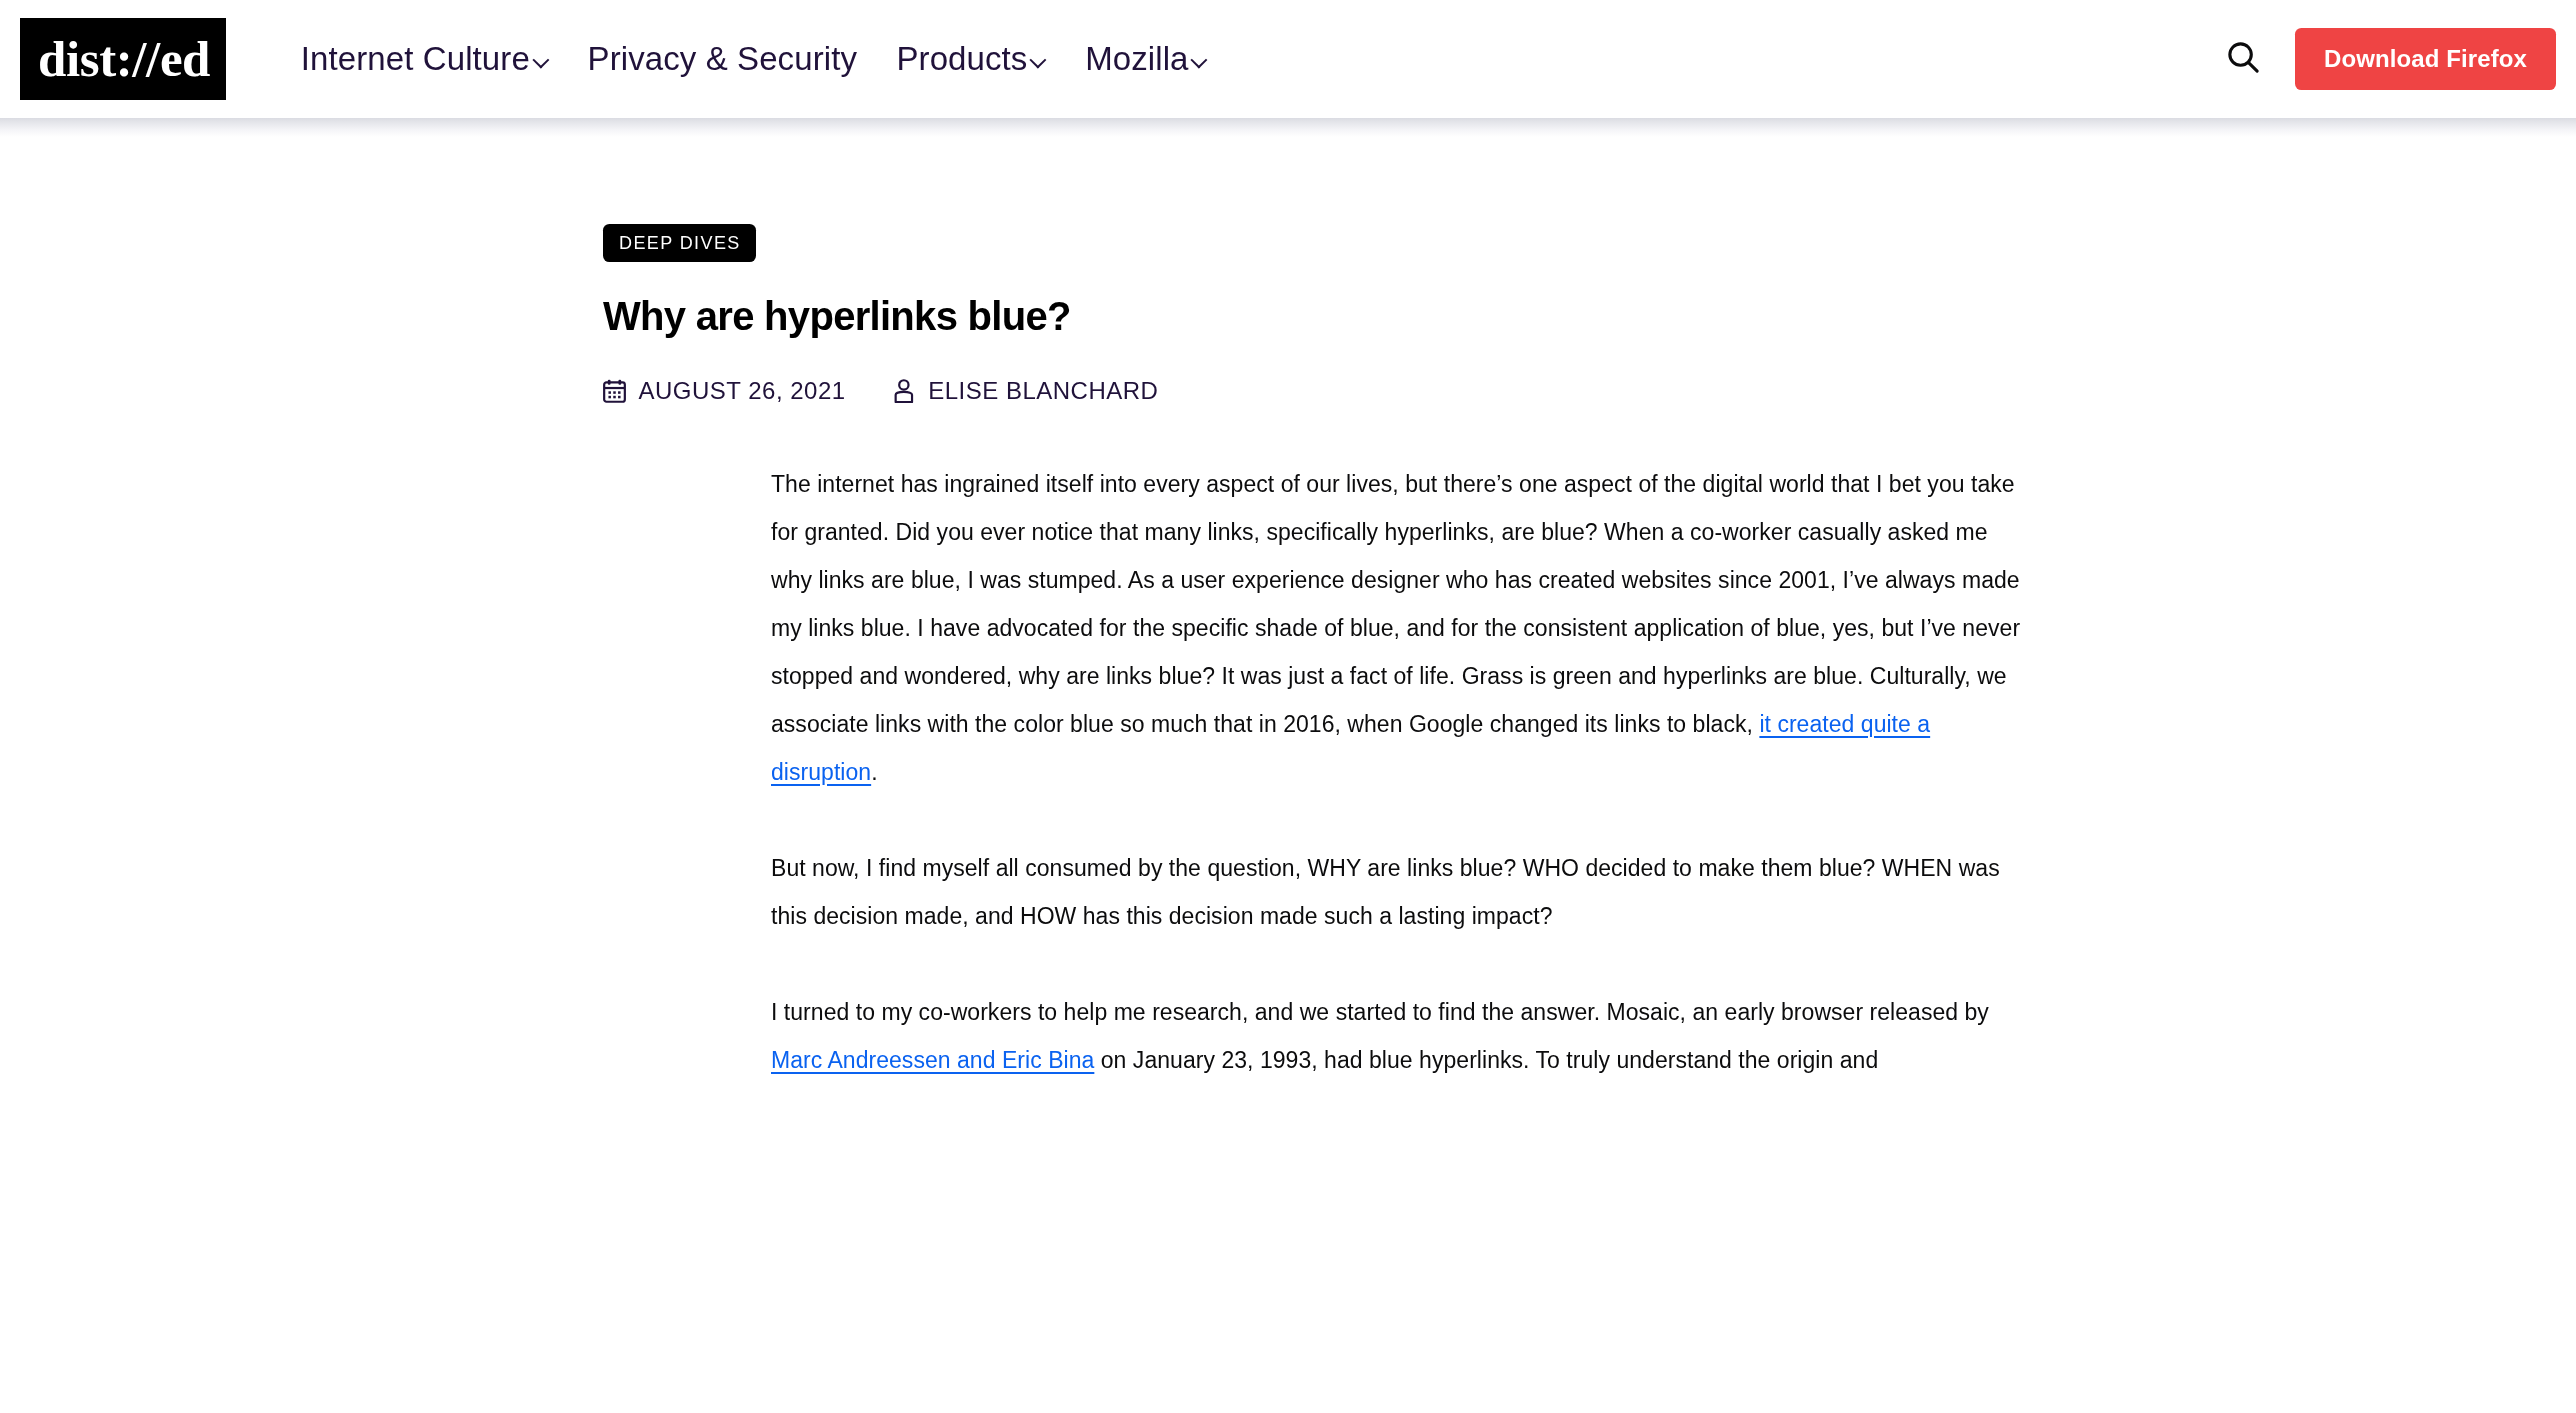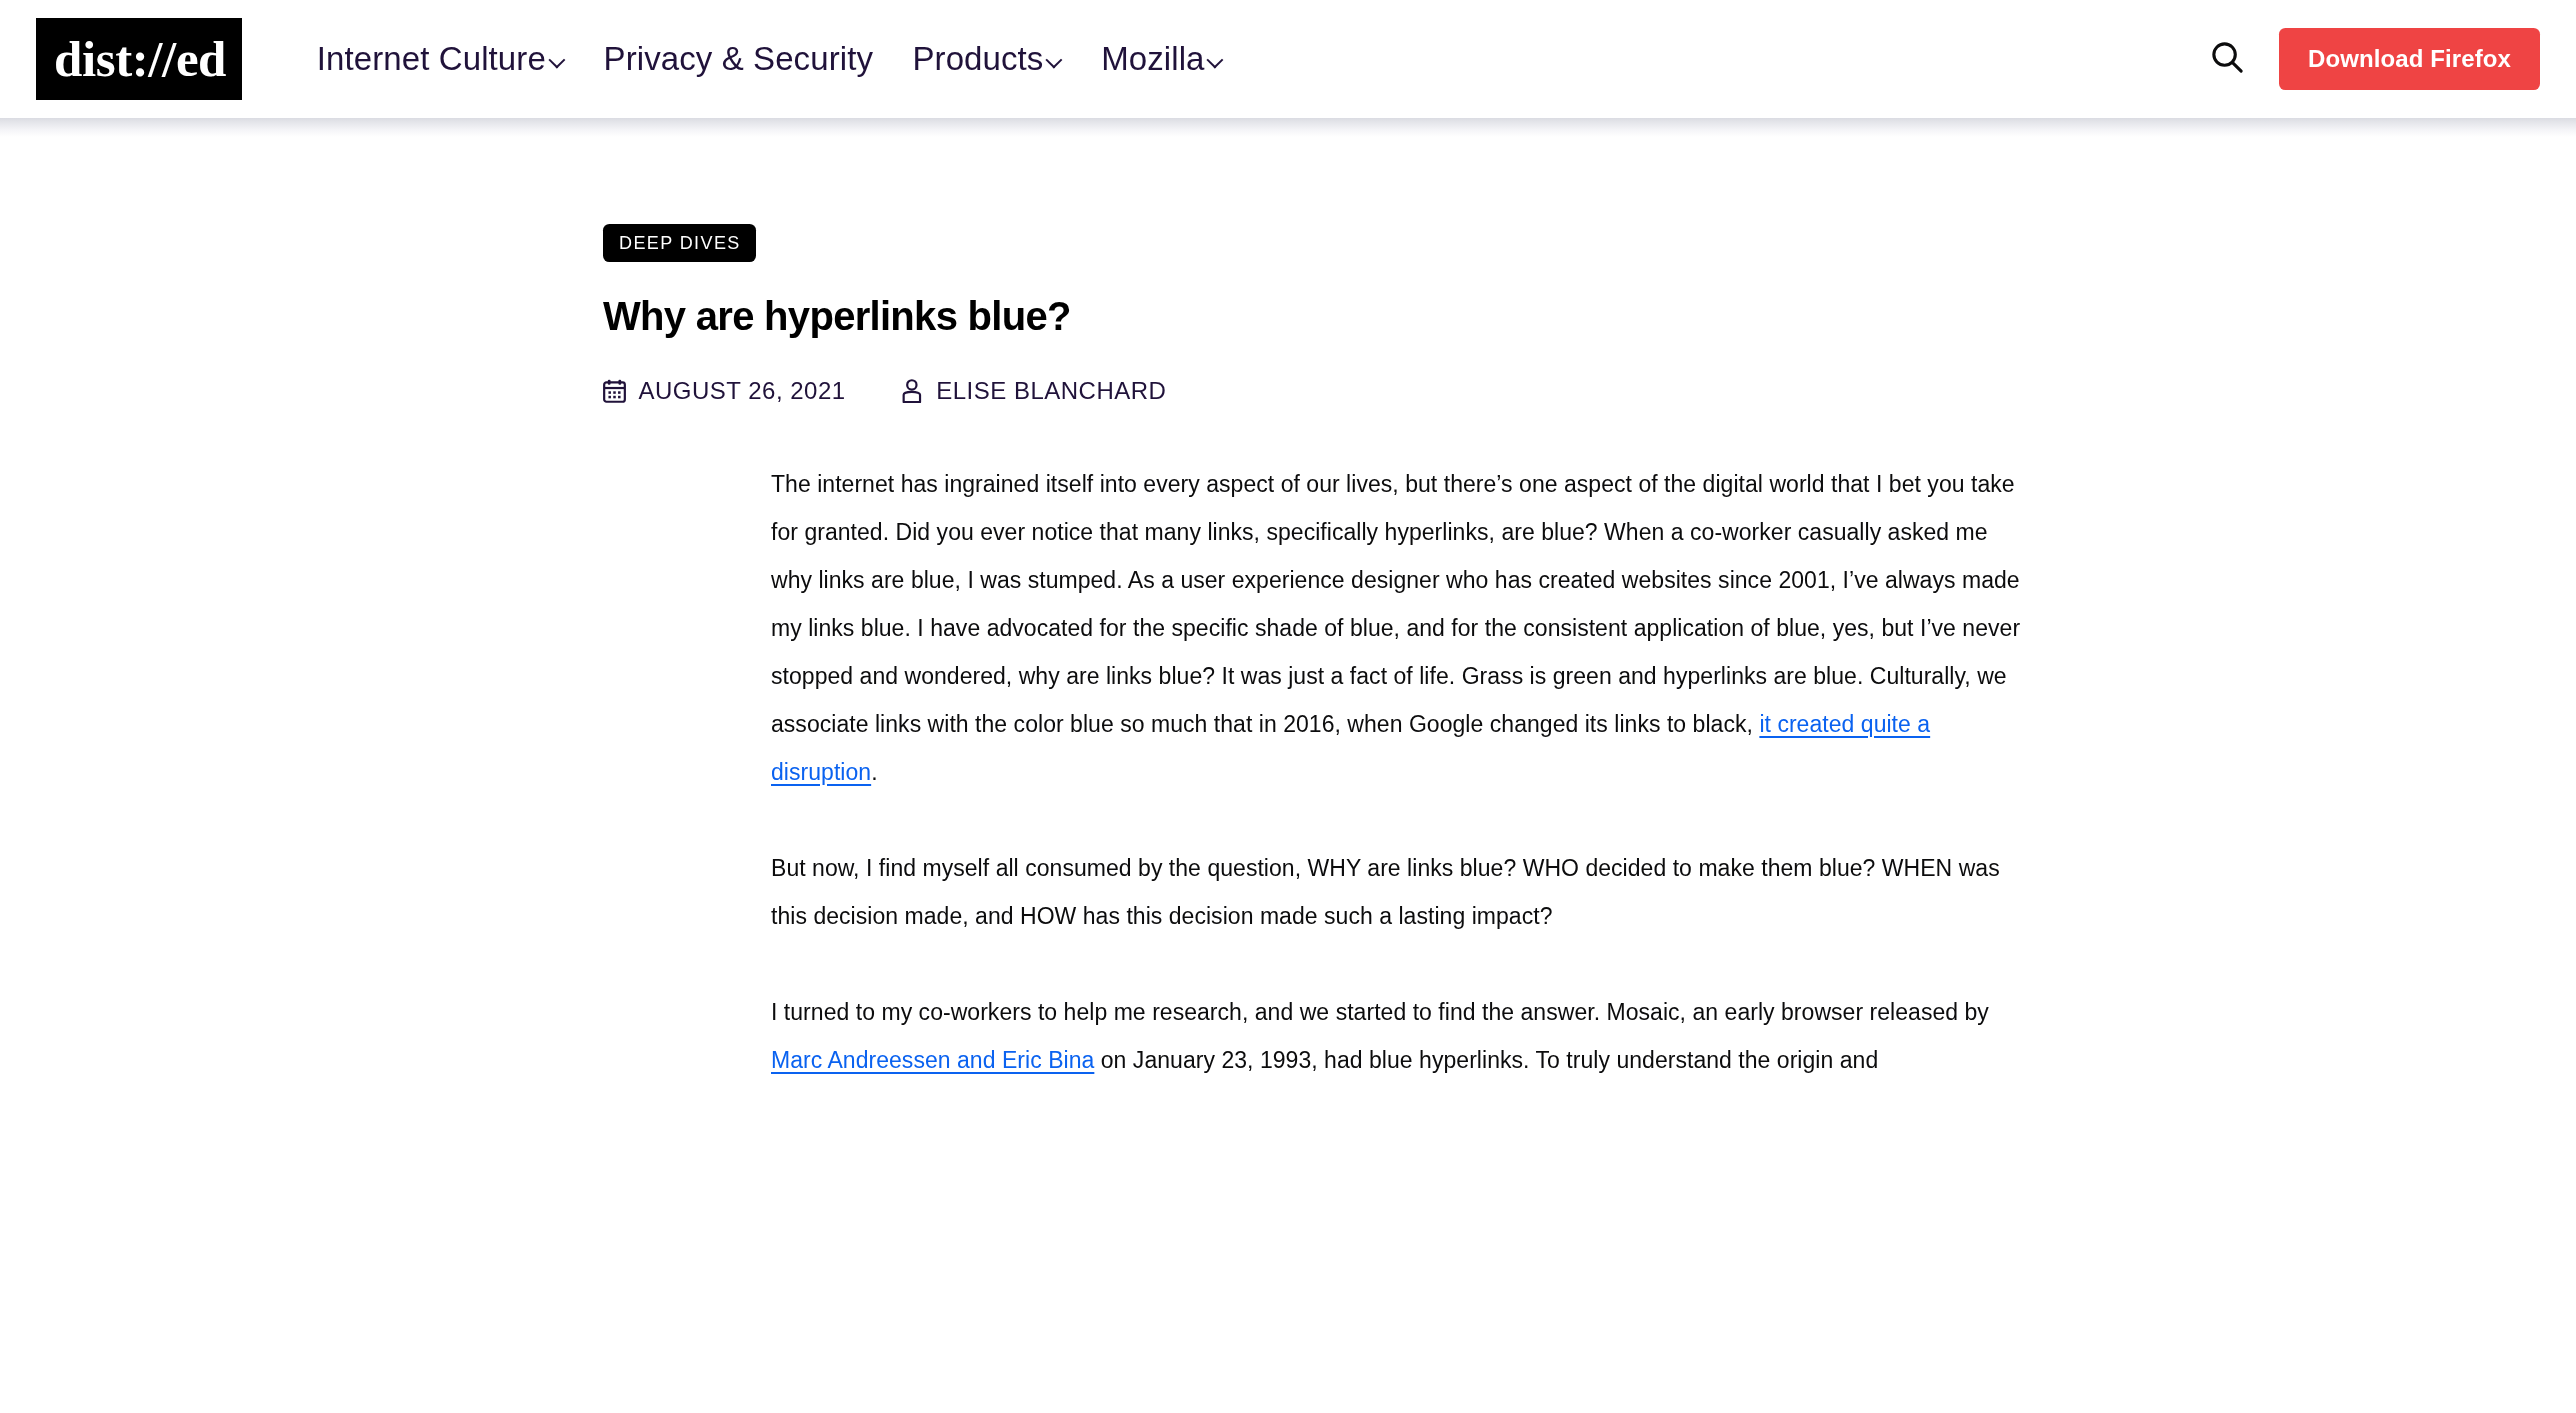--- a/index.html
+++ b/index.html
@@ -17,21 +17,21 @@
     -webkit-font-smoothing: antialiased;
   }
 
   
   .site-header {
     position: relative;
     height: 118px;
     background: #ffffff;
     display: flex;
     align-items: center;
-    padding: 0 36px;
+    padding: 0 20px;
     z-index: 5;
   }
   .header-shadow {
     position: absolute;
     left: 0;
     right: 0;
     top: 114px;
     height: 23px;
     background: linear-gradient(to bottom, #d1d2da 0%, #e4e5ea 35%, #f5f5f8 70%, #ffffff 100%);
     z-index: 4;
@@ -143,21 +143,21 @@
     font-weight: 700;
     color: #000000;
     margin: 33px 0 0 0;
     line-height: 1.08;
     letter-spacing: -0.7px;
   }
   .article-meta {
     display: flex;
     align-items: center;
     margin-top: 39px;
-    gap: 8px;
+    gap: 0;
   }
   .meta-item {
     display: inline-flex;
     align-items: center;
     gap: 12.5px;
     font-size: 24px;
     color: #20123a;
     letter-spacing: 0.5px;
     margin-right: 47px;
     white-space: nowrap;

